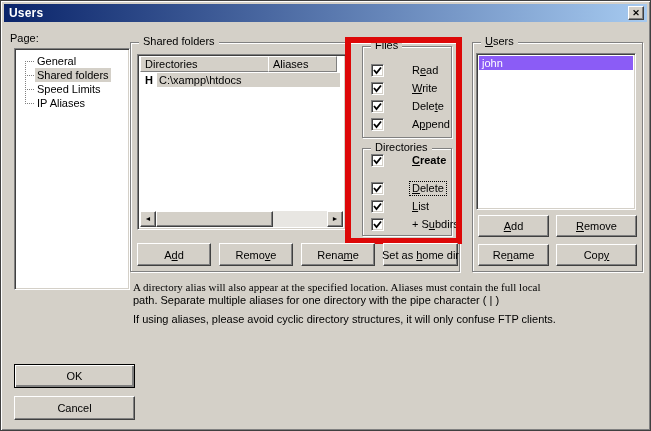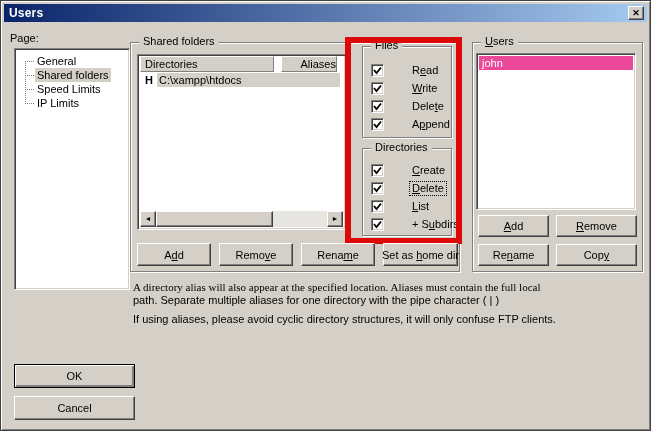--- a/index.html
+++ b/index.html
@@ -37,21 +37,21 @@
   .sbtrack { flex:1; }
   
   .cbrow { position:absolute; left:8px; display:flex; align-items:center; height:14px; }
   .cbbox { width:13px; height:13px; background:#fff; border:1px solid; border-color:#808080 #fff #fff #808080; box-shadow: inset 1px 1px 0 #404040, inset -1px -1px 0 #d4d0c8; margin-right:6px; display:flex; align-items:center; justify-content:center; flex:none; }
   .cblabel { white-space:nowrap; line-height:13px; padding:0 2px;margin-left:20px; }
   .cblabel.focus { outline:1px dotted #000; }
   
   #redrect { left:345px; top:37px; width:117px; height:207px; border:6px solid #dd0808; background:transparent; pointer-events:none; }
   
   #userlist { left:476px; top:53px; width:160px; height:157px; }
-  .userrow { position:absolute; left:2px; top:2px; right:2px; height:14px; line-height:14px; padding-left:3px; background:#ec4899; color:#fff; }
+  .userrow { position:absolute; left:2px; top:2px; right:2px; height:14px; line-height:14px; padding-left:3px; background:#8b5cf6; color:#fff; }
   .desc { line-height:12px; white-space:nowrap; }
 </style>
 </head>
 <body>
 
 <div class="abs" id="frame"></div>
 
 <div class="abs" id="titlebar">
   <span id="titletext">Users</span>
   <div id="closebtn">✕</div>
@@ -60,30 +60,30 @@
 <div class="abs" style="left:10px; top:32px;">Page:</div>
 <div class="abs sunken" id="pagelist">
   <div class="vline"></div>
   <div class="hstub" style="top:12px;"></div>
   <div class="hstub" style="top:26px;"></div>
   <div class="hstub" style="top:40px;"></div>
   <div class="hstub" style="top:54px;"></div>
   <div class="treeitem" style="top:5px;">General</div>
   <div class="treeitem sel" style="top:19px;">Shared folders</div>
   <div class="treeitem" style="top:33px;text-align:right;">Speed Limits</div>
-  <div class="treeitem" style="top:47px;">IP Limits</div>
+  <div class="treeitem" style="top:47px;">IP Aliases</div>
 </div>
 
 <div class="abs group" style="left:130px; top:42px; width:330px; height:230px;">
   <span class="legend">Shared folders</span>
 </div>
 
 <div class="abs sunken" id="dirlist">
   <div class="hdrcell" style="left:2px; width:134px;">Directories</div>
-  <div class="hdrcell" style="left:143px; width:56px;text-align:right;">Aliases</div>
+  <div class="hdrcell" style="left:130px; width:69px;">Aliases</div>
   <div class="dirrow">
     <span class="homeflag">H</span>
     <span class="dirpath">C:\xampp\htdocs</span>
   </div>
   <div class="sb">
     <div class="sbarrow">◄</div>
     <div class="sbthumb"></div>
     <div class="sbtrack"></div>
     <div class="sbarrow">►</div>
   </div>
@@ -120,21 +120,21 @@
         <svg width="11" height="11" viewBox="0 0 11 11">
           <path d="M2 5 L4.5 8 L9 2.5" stroke="#000" stroke-width="1.8" fill="none"></path>
         </svg>
       </span>
     <span class="cblabel"><span>A</span><u>p</u><span>pend</span></span>
   </div>
 </div>
 
 <div class="abs group" style="left:362px; top:148px; width:90px; height:88px;">
   <span class="legend">Directories</span>
-  <div class="cbrow" style="top:14px;">
+  <div class="cbrow" style="top:4px;font-weight:bold;">
     <span class="cbbox">
         <svg width="11" height="11" viewBox="0 0 11 11">
           <path d="M2 5 L4.5 8 L9 2.5" stroke="#000" stroke-width="1.8" fill="none"></path>
         </svg>
       </span>
     <span class="cblabel"><span></span><u>C</u><span>reate</span></span>
   </div>
   <div class="cbrow" style="top:32px;">
     <span class="cbbox">
         <svg width="11" height="11" viewBox="0 0 11 11">

